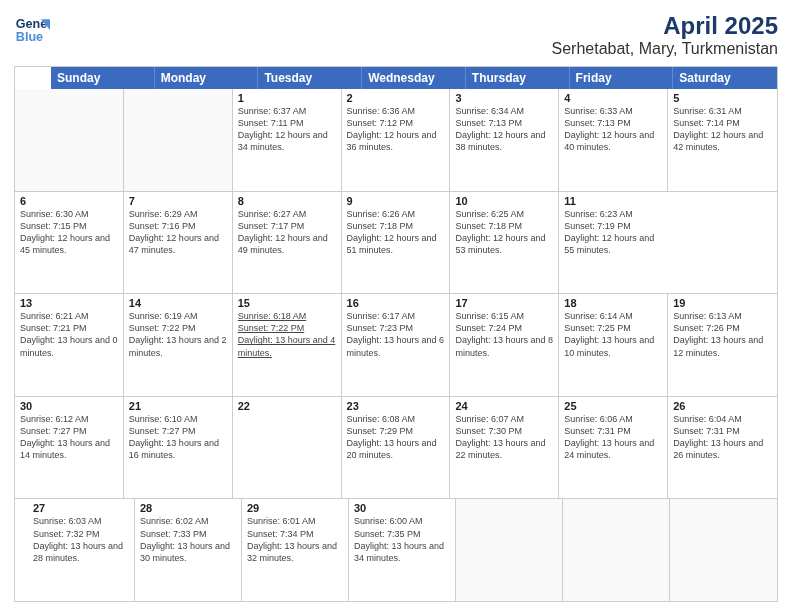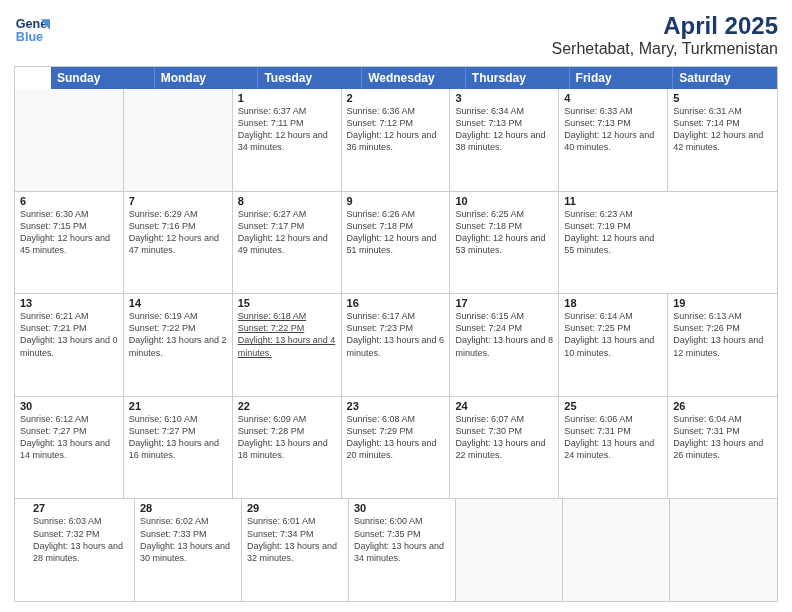--- a/index.html
+++ b/index.html
@@ -253,23 +253,20 @@
 Daylight: 13 hours and 14 minutes.</div>
           </div>
           <div class="cell">
             <span class="cell-date">21</span>
             <div class="cell-info" style="white-space: pre-line;">Sunrise: 6:10 AM
 Sunset: 7:27 PM
 Daylight: 13 hours and 16 minutes.</div>
           </div>
           <div class="cell">
             <span class="cell-date">22</span>
-            <div class="cell-info" style="white-space: pre-line;">Sunrise: 6:09 AM
-Sunset: 7:28 PM
-Daylight: 13 hours and 18 minutes.</div>
           </div>
           <div class="cell">
             <span class="cell-date">23</span>
             <div class="cell-info" style="white-space: pre-line;">Sunrise: 6:08 AM
 Sunset: 7:29 PM
 Daylight: 13 hours and 20 minutes.</div>
           </div>
           <div class="cell">
             <span class="cell-date">24</span>
             <div class="cell-info" style="white-space: pre-line;">Sunrise: 6:07 AM

